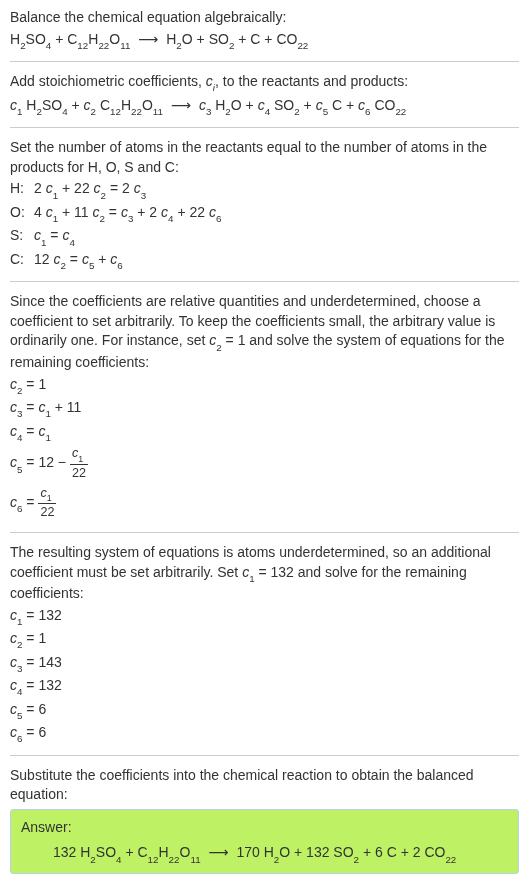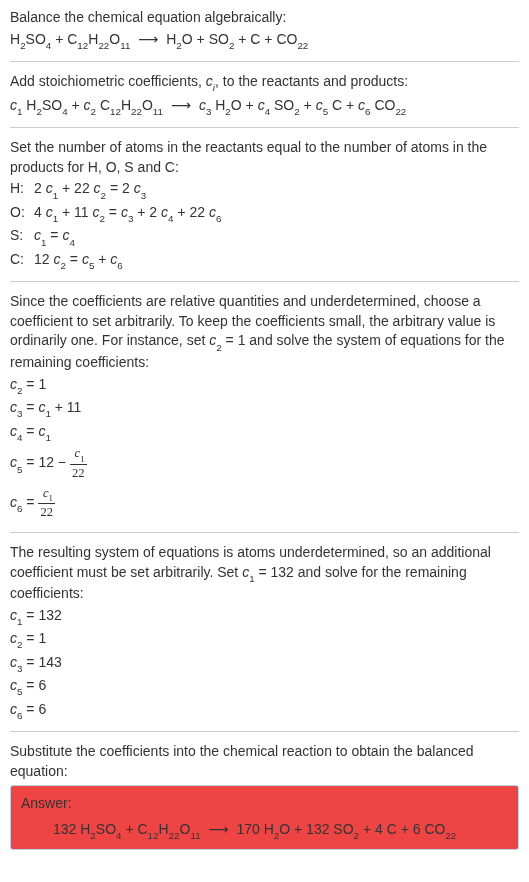--- a/index.html
+++ b/index.html
@@ -39,35 +39,34 @@
     .label-col {
       display: inline-block;
       width: 24px;
     }
     .arrow {
       margin: 0 4px;
     }
     .frac {
       display: inline-block;
       vertical-align: middle;
-      text-align: right;
+      text-align: left;
       font-size: 0.9em;
-      font-family: Liberation Serif, serif;
     }
     .frac .num {
       display: block;
       border-bottom: 1px solid #333;
       padding: 0 2px;
     }
     .frac .den {
       display: block;
       padding: 0 2px;
     }
     .answer-box {
-      background: #ef4444;
+      background: #bef264;
       border: 1px solid #b5d4e8;
       border-radius: 3px;
       padding: 8px 10px;
       margin-top: 4px;
     }
     .answer-label {
       margin-bottom: 6px;
     }
     .answer-eq {
       padding-left: 32px;
@@ -127,29 +126,30 @@
 </div>
 <hr>
 
 <div class="section">
   <div>
     <span>The resulting system of equations is atoms underdetermined, so an additional coefficient must be set arbitrarily. Set </span><span class="ital">c</span><span class="sub">1</span><span> = 132 and solve for the remaining coefficients:</span>
   </div>
   <div class="eq-line"><span class="ital">c</span><span class="sub">1</span><span> = 132</span></div>
   <div class="eq-line"><span class="ital">c</span><span class="sub">2</span><span> = 1</span></div>
   <div class="eq-line"><span class="ital">c</span><span class="sub">3</span><span> = 143</span></div>
+  <div class="eq-line"><span class="ital">c</span><span class="sub">4</span><span> = 132</span></div>
   <div class="eq-line"><span class="ital">c</span><span class="sub">5</span><span> = 6</span></div>
   <div class="eq-line"><span class="ital">c</span><span class="sub">6</span><span> = 6</span></div>
 </div>
 <hr>
 
 <div class="section">
   <div>Substitute the coefficients into the chemical reaction to obtain the balanced equation:</div>
 </div>
 
 <div class="answer-box">
   <div class="answer-label">Answer:</div>
   <div class="answer-eq">
     <span>132 H</span><span class="sub">2</span><span>SO</span><span class="sub">4</span><span> + C</span><span class="sub">12</span><span>H</span><span class="sub">22</span><span>O</span><span class="sub">11</span>
     <span class="arrow">⟶</span>
-    <span>170 H</span><span class="sub">2</span><span>O + 132 SO</span><span class="sub">2</span><span> + 4 C + 6 CO</span><span class="sub">22</span>
+    <span>170 H</span><span class="sub">2</span><span>O + 132 SO</span><span class="sub">2</span><span> + 6 C + 2 CO</span><span class="sub">22</span>
   </div>
 </div>
 
 </body></html>

